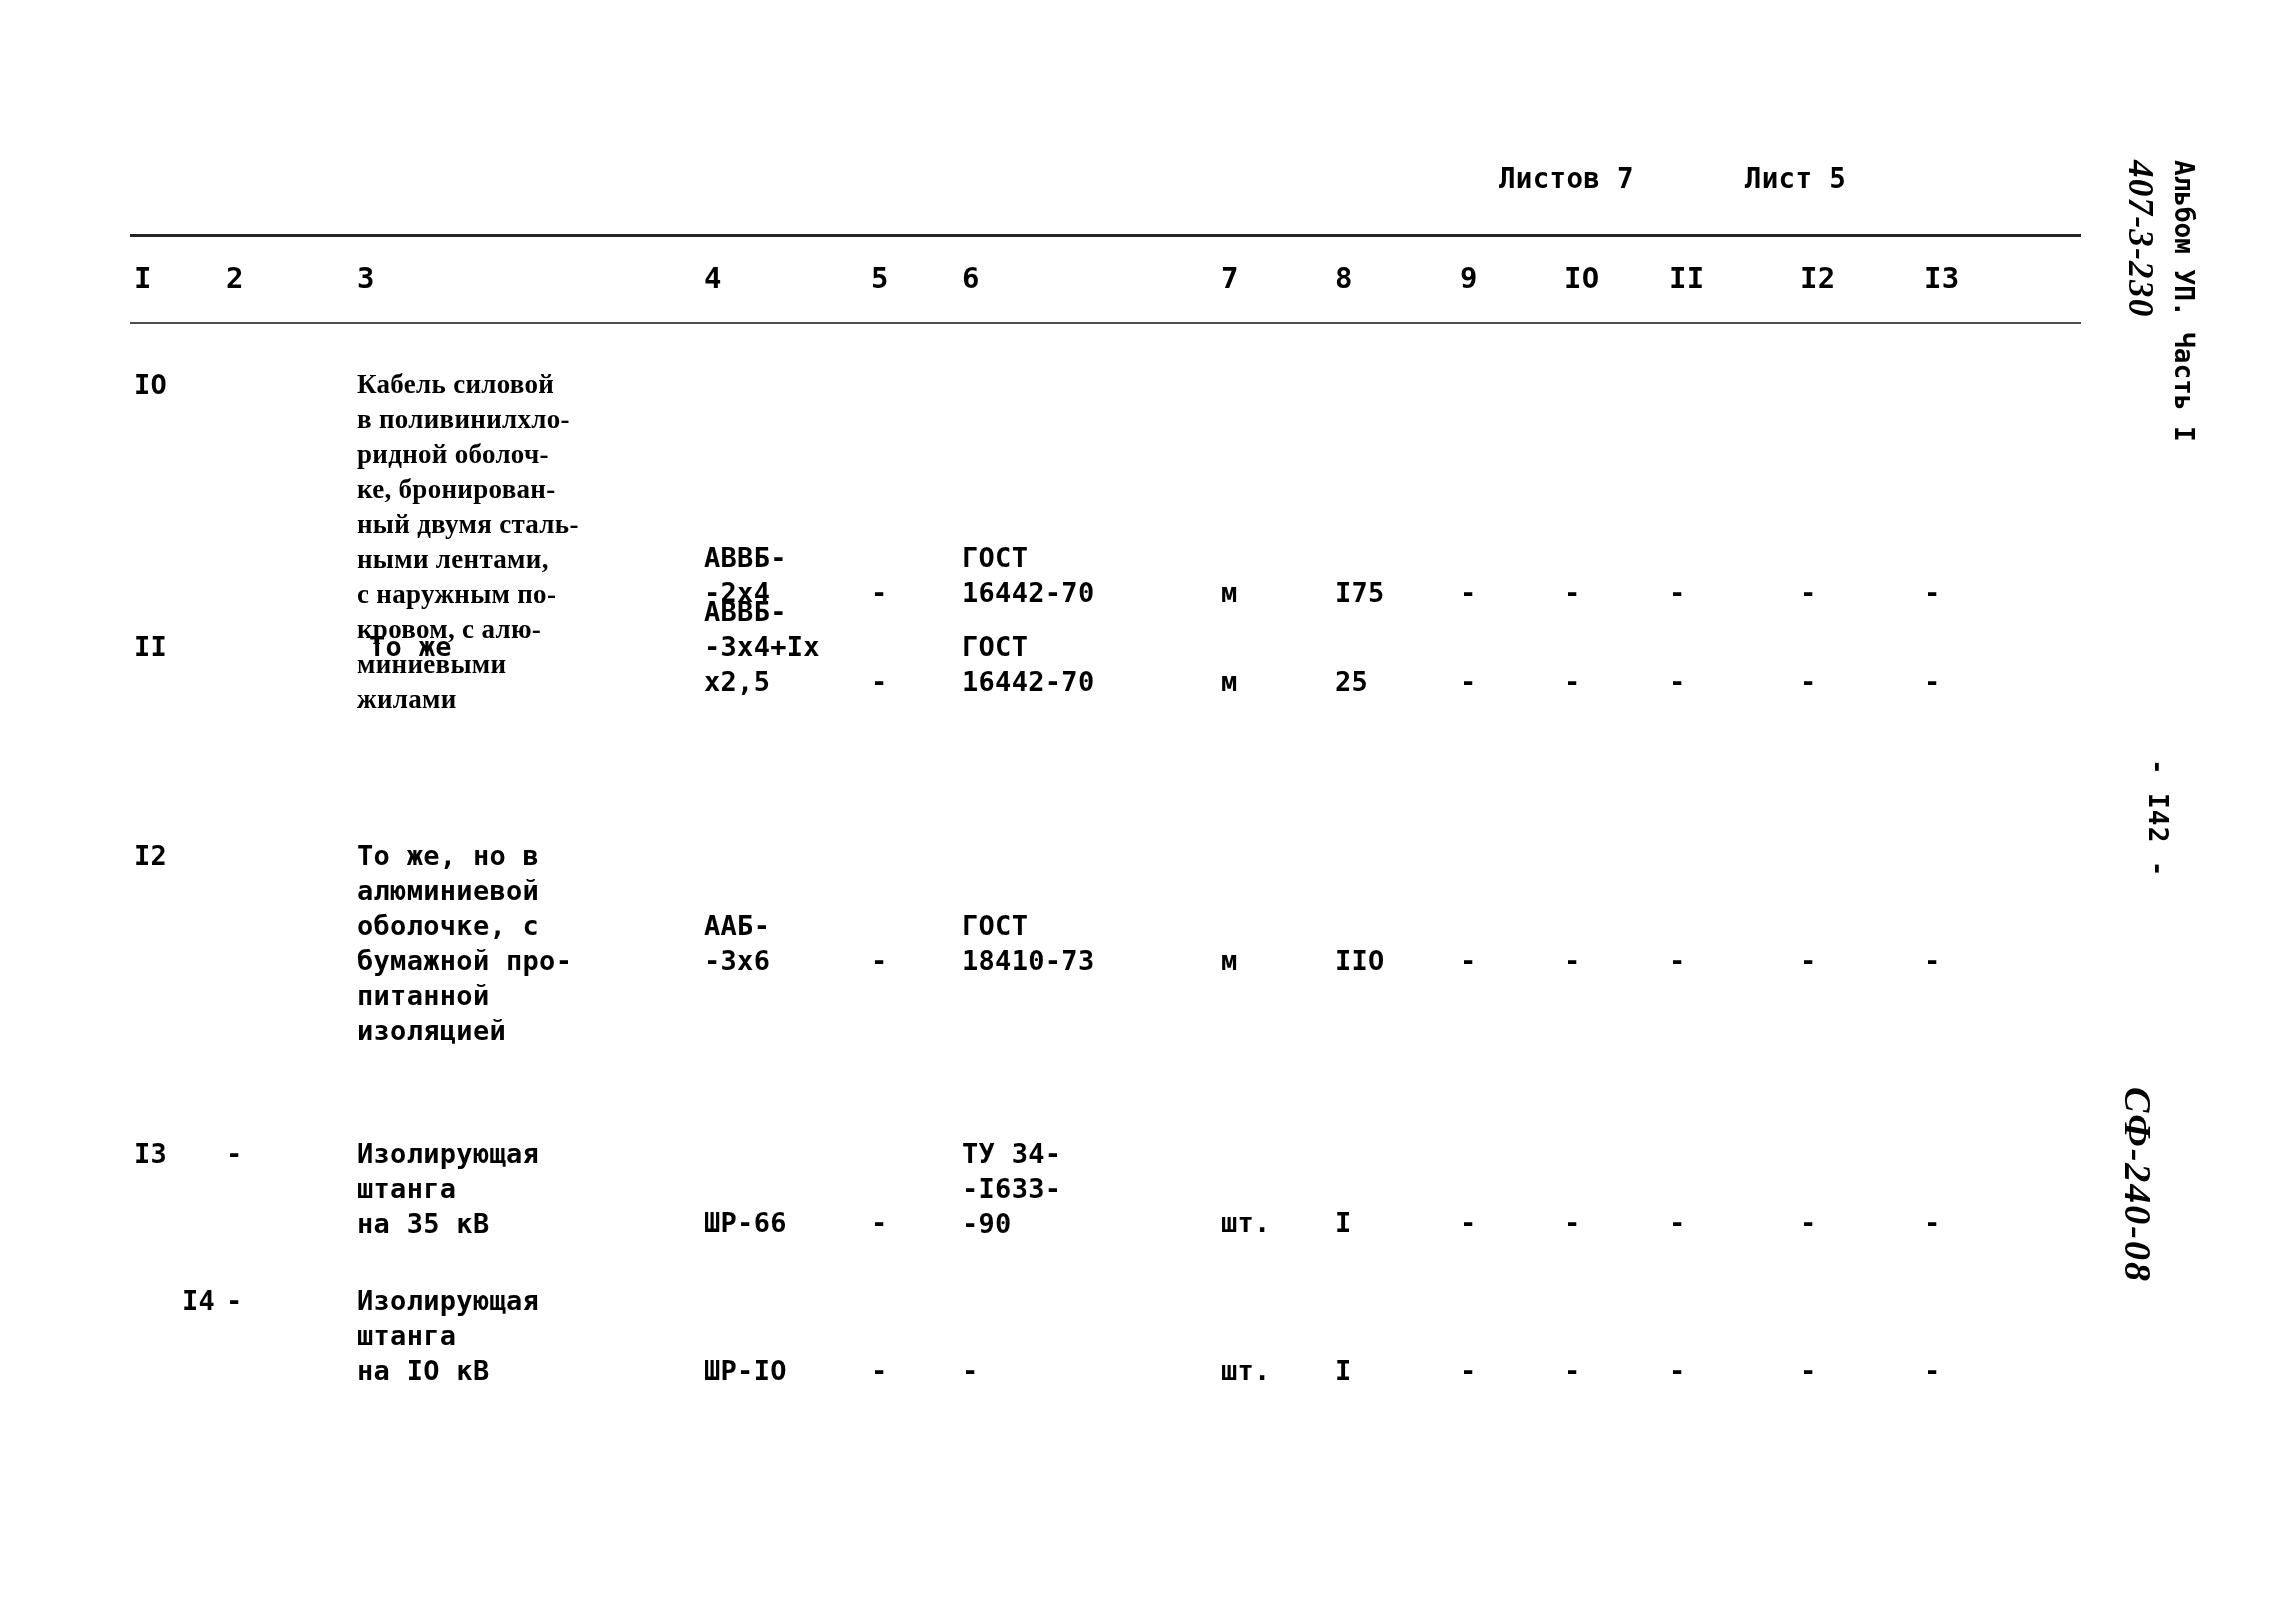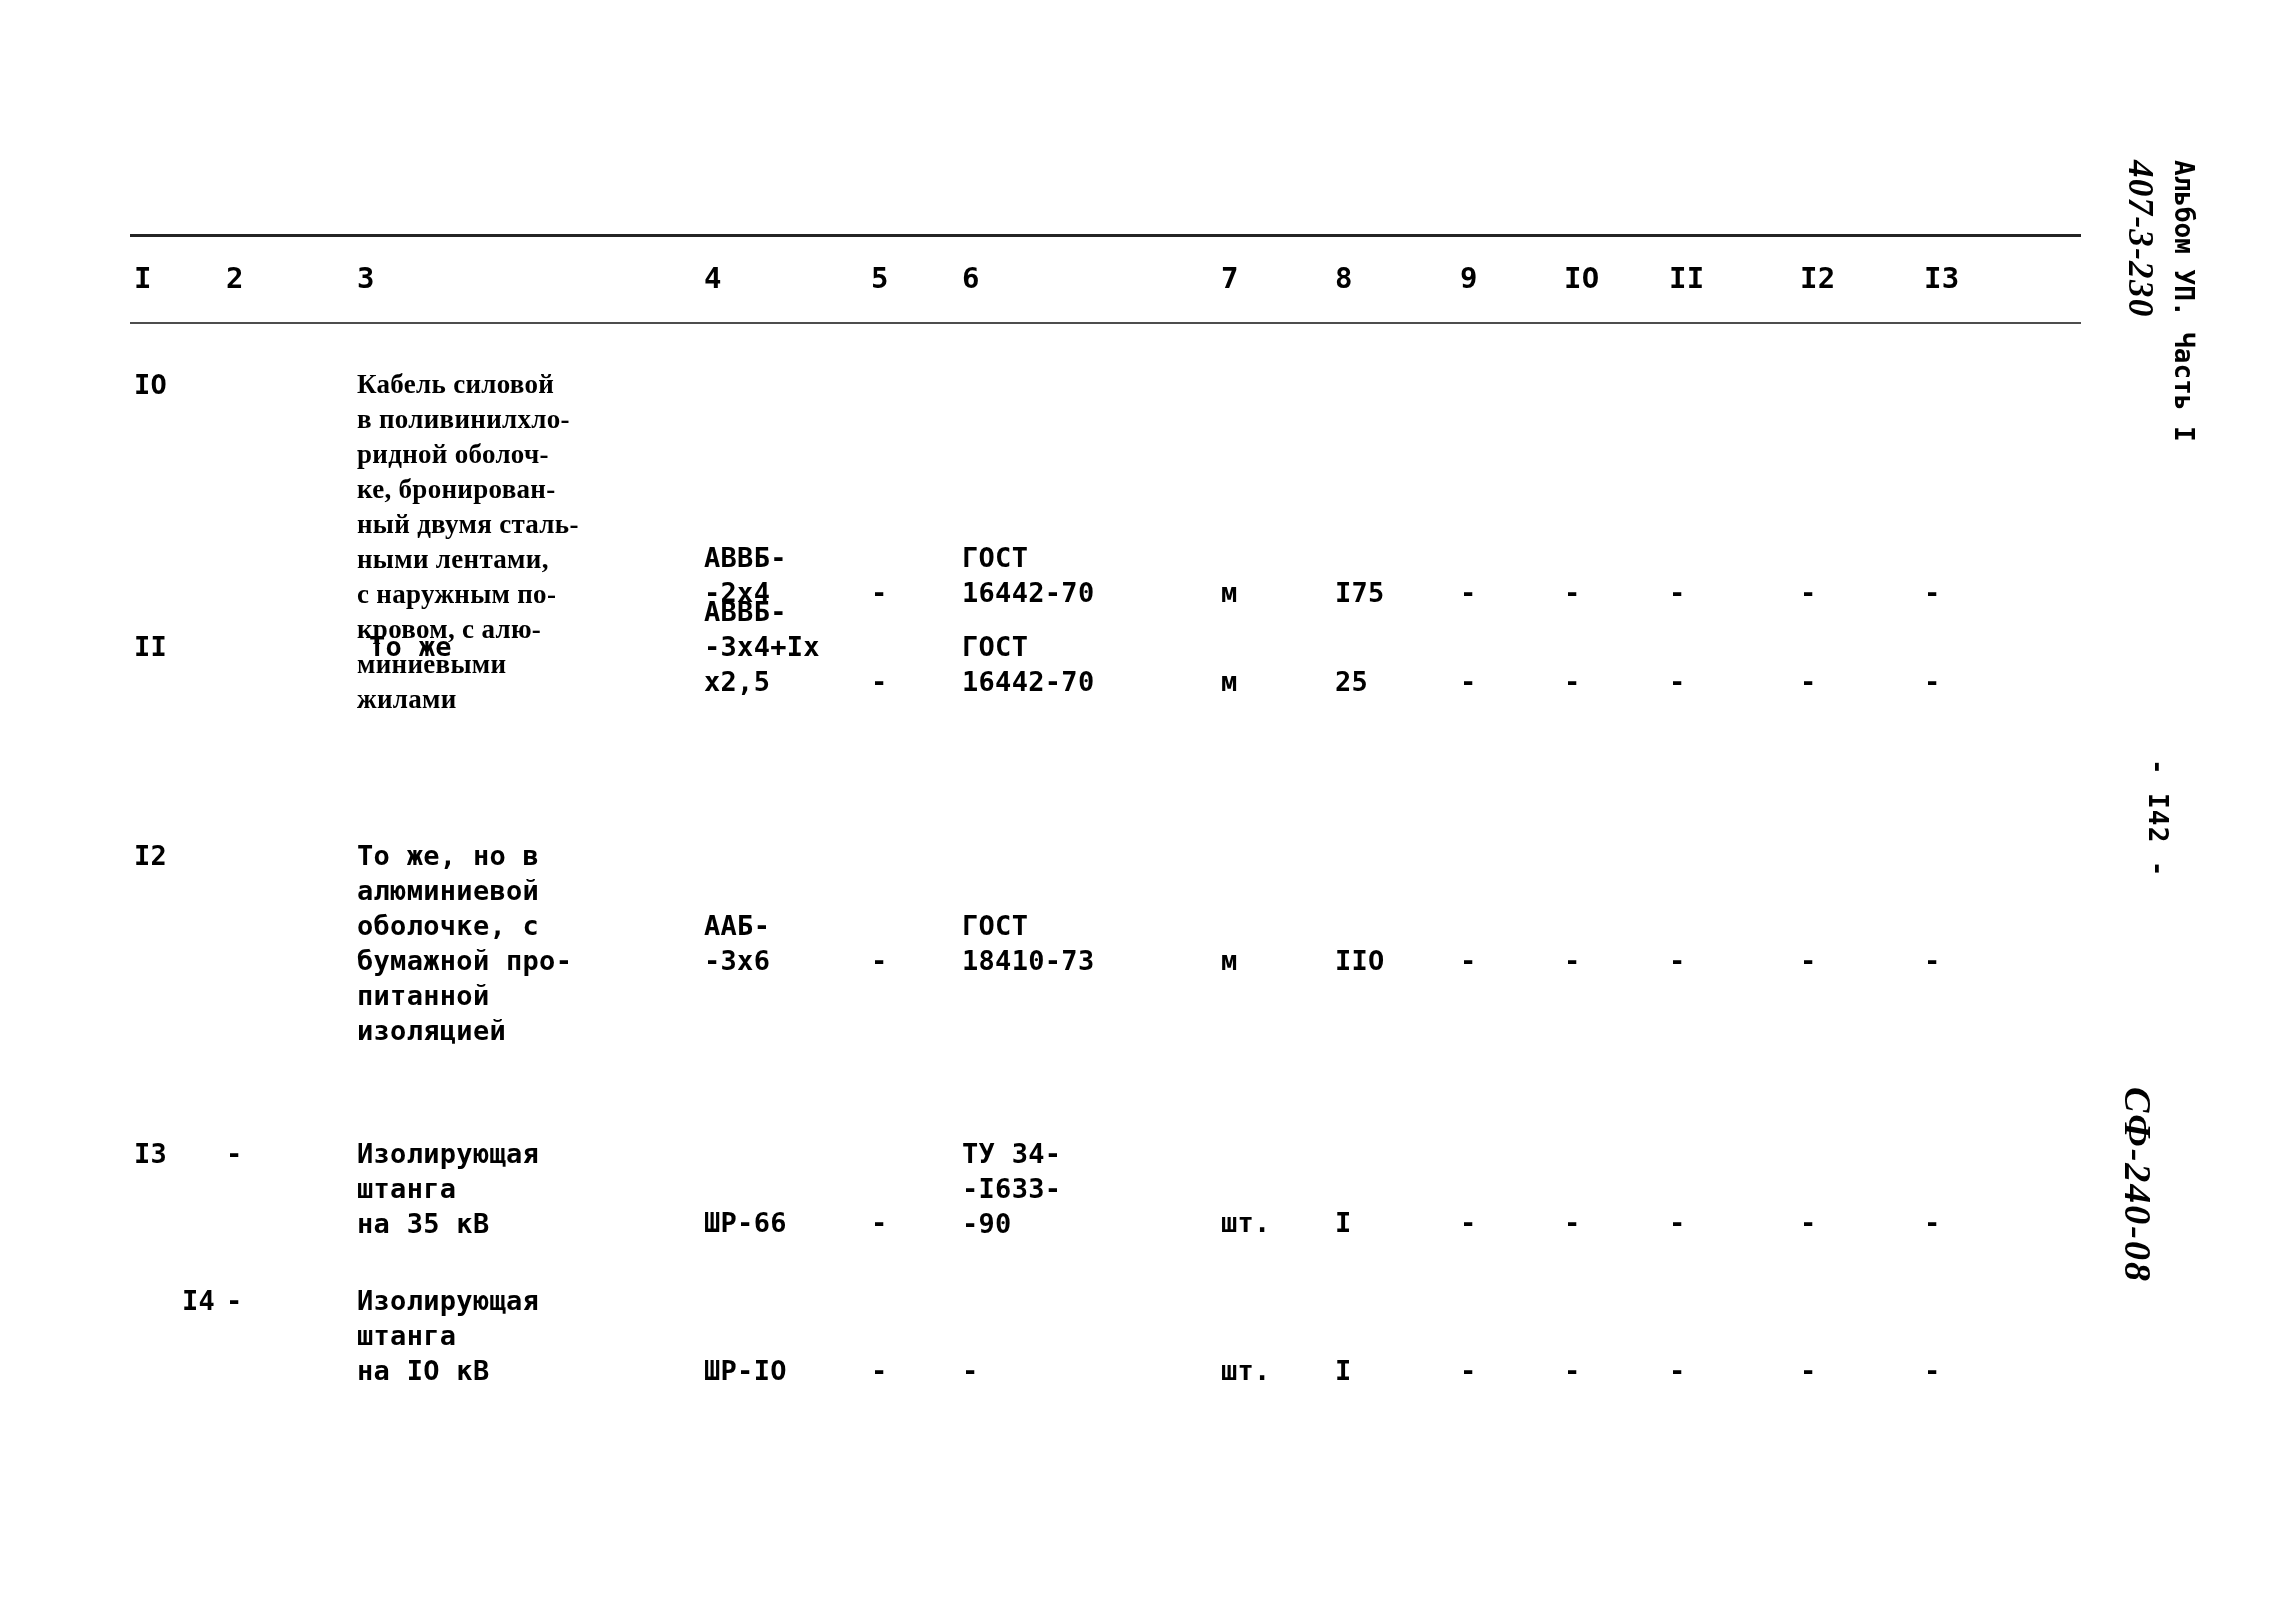--- a/index.html
+++ b/index.html
@@ -128,20 +128,24 @@
     position: absolute;
     left: 353px;
     font-size: 27.5px;
   }
 </style>
 </head>
 <body>
 
 <div id="page">
 
+  <div id="folio" class="tw">
+    <span>Листов 7</span>
+    <span>Лист 5</span>
+  </div>
 
   <div class="rule" id="rule-top"></div>
   <div class="rule thin" id="rule-bottom"></div>
 
   <div id="colnums" class="tw"><span class="cn" style="left: 134px;">I</span><span class="cn" style="left: 226px;">2</span><span class="cn" style="left: 357px;">3</span><span class="cn" style="left: 704px;">4</span><span class="cn" style="left: 871px;">5</span><span class="cn" style="left: 962px;">6</span><span class="cn" style="left: 1221px;">7</span><span class="cn" style="left: 1335px;">8</span><span class="cn" style="left: 1460px;">9</span><span class="cn" style="left: 1564px;">IO</span><span class="cn" style="left: 1669px;">II</span><span class="cn" style="left: 1800px;">I2</span><span class="cn" style="left: 1924px;">I3</span></div>
 
   <div id="tbody">
       <div class="row">
         <div class="cell tw" style="left: 134px; top: 0px;">IO</div>
         <div class="cell tw desc" style="left: 357px; top: 0px; font-family: Liberation Serif, serif;">Кабель силовой

